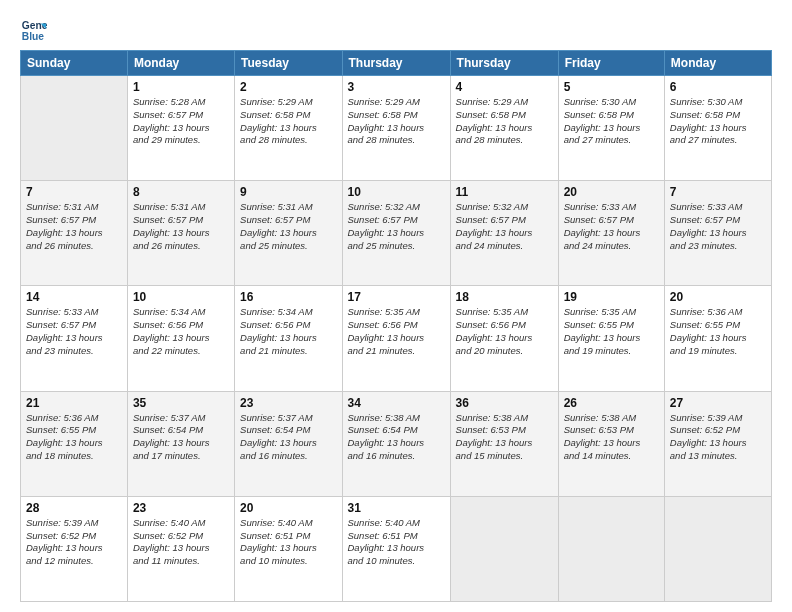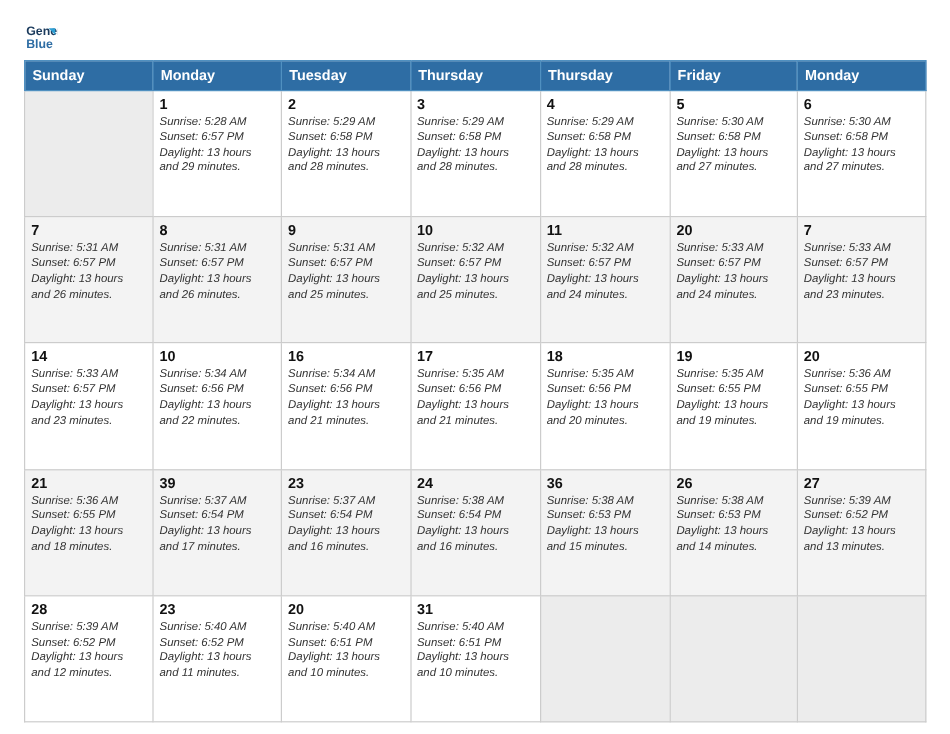--- a/index.html
+++ b/index.html
@@ -285,35 +285,35 @@
         </tr>
         <tr>
           <td>
             <div class="day-number">21</div>
             <div class="day-info" style="white-space: pre-line;">Sunrise: 5:36 AM
 Sunset: 6:55 PM
 Daylight: 13 hours
 and 18 minutes.</div>
           </td>
           <td>
-            <div class="day-number">39</div>
+            <div class="day-number">35</div>
             <div class="day-info" style="white-space: pre-line;">Sunrise: 5:37 AM
 Sunset: 6:54 PM
 Daylight: 13 hours
 and 17 minutes.</div>
           </td>
           <td>
             <div class="day-number">23</div>
             <div class="day-info" style="white-space: pre-line;">Sunrise: 5:37 AM
 Sunset: 6:54 PM
 Daylight: 13 hours
 and 16 minutes.</div>
           </td>
           <td>
-            <div class="day-number">24</div>
+            <div class="day-number">34</div>
             <div class="day-info" style="white-space: pre-line;">Sunrise: 5:38 AM
 Sunset: 6:54 PM
 Daylight: 13 hours
 and 16 minutes.</div>
           </td>
           <td>
             <div class="day-number">36</div>
             <div class="day-info" style="white-space: pre-line;">Sunrise: 5:38 AM
 Sunset: 6:53 PM
 Daylight: 13 hours

